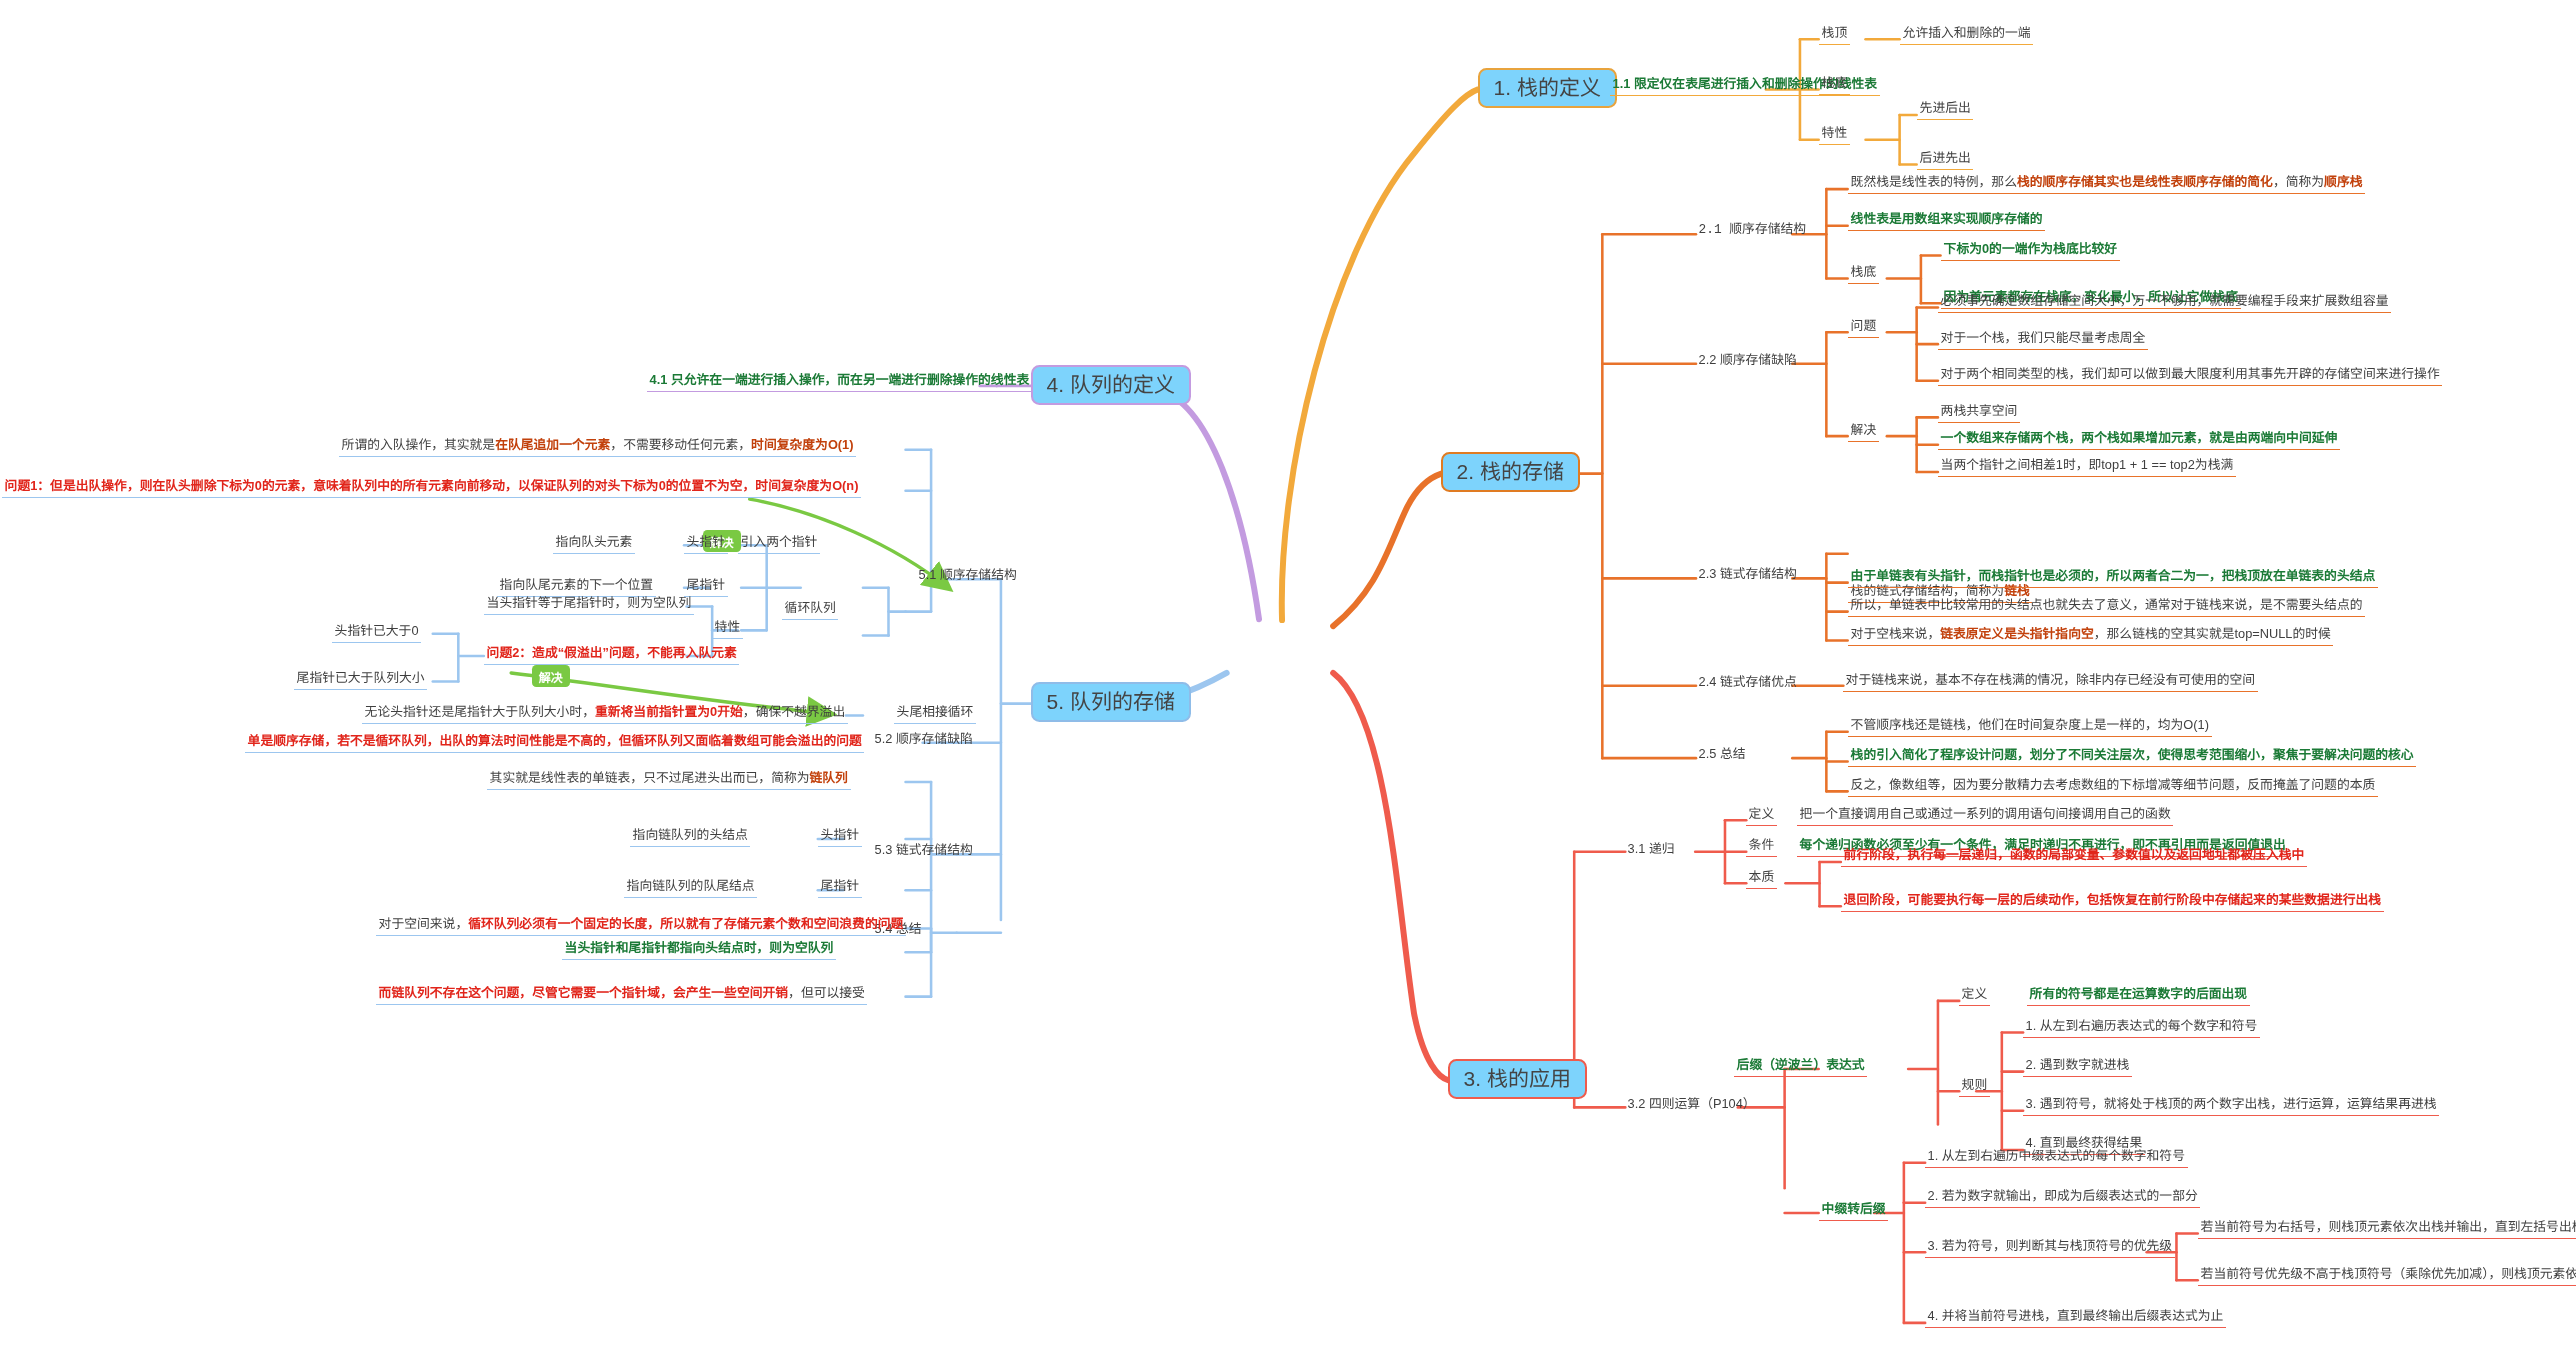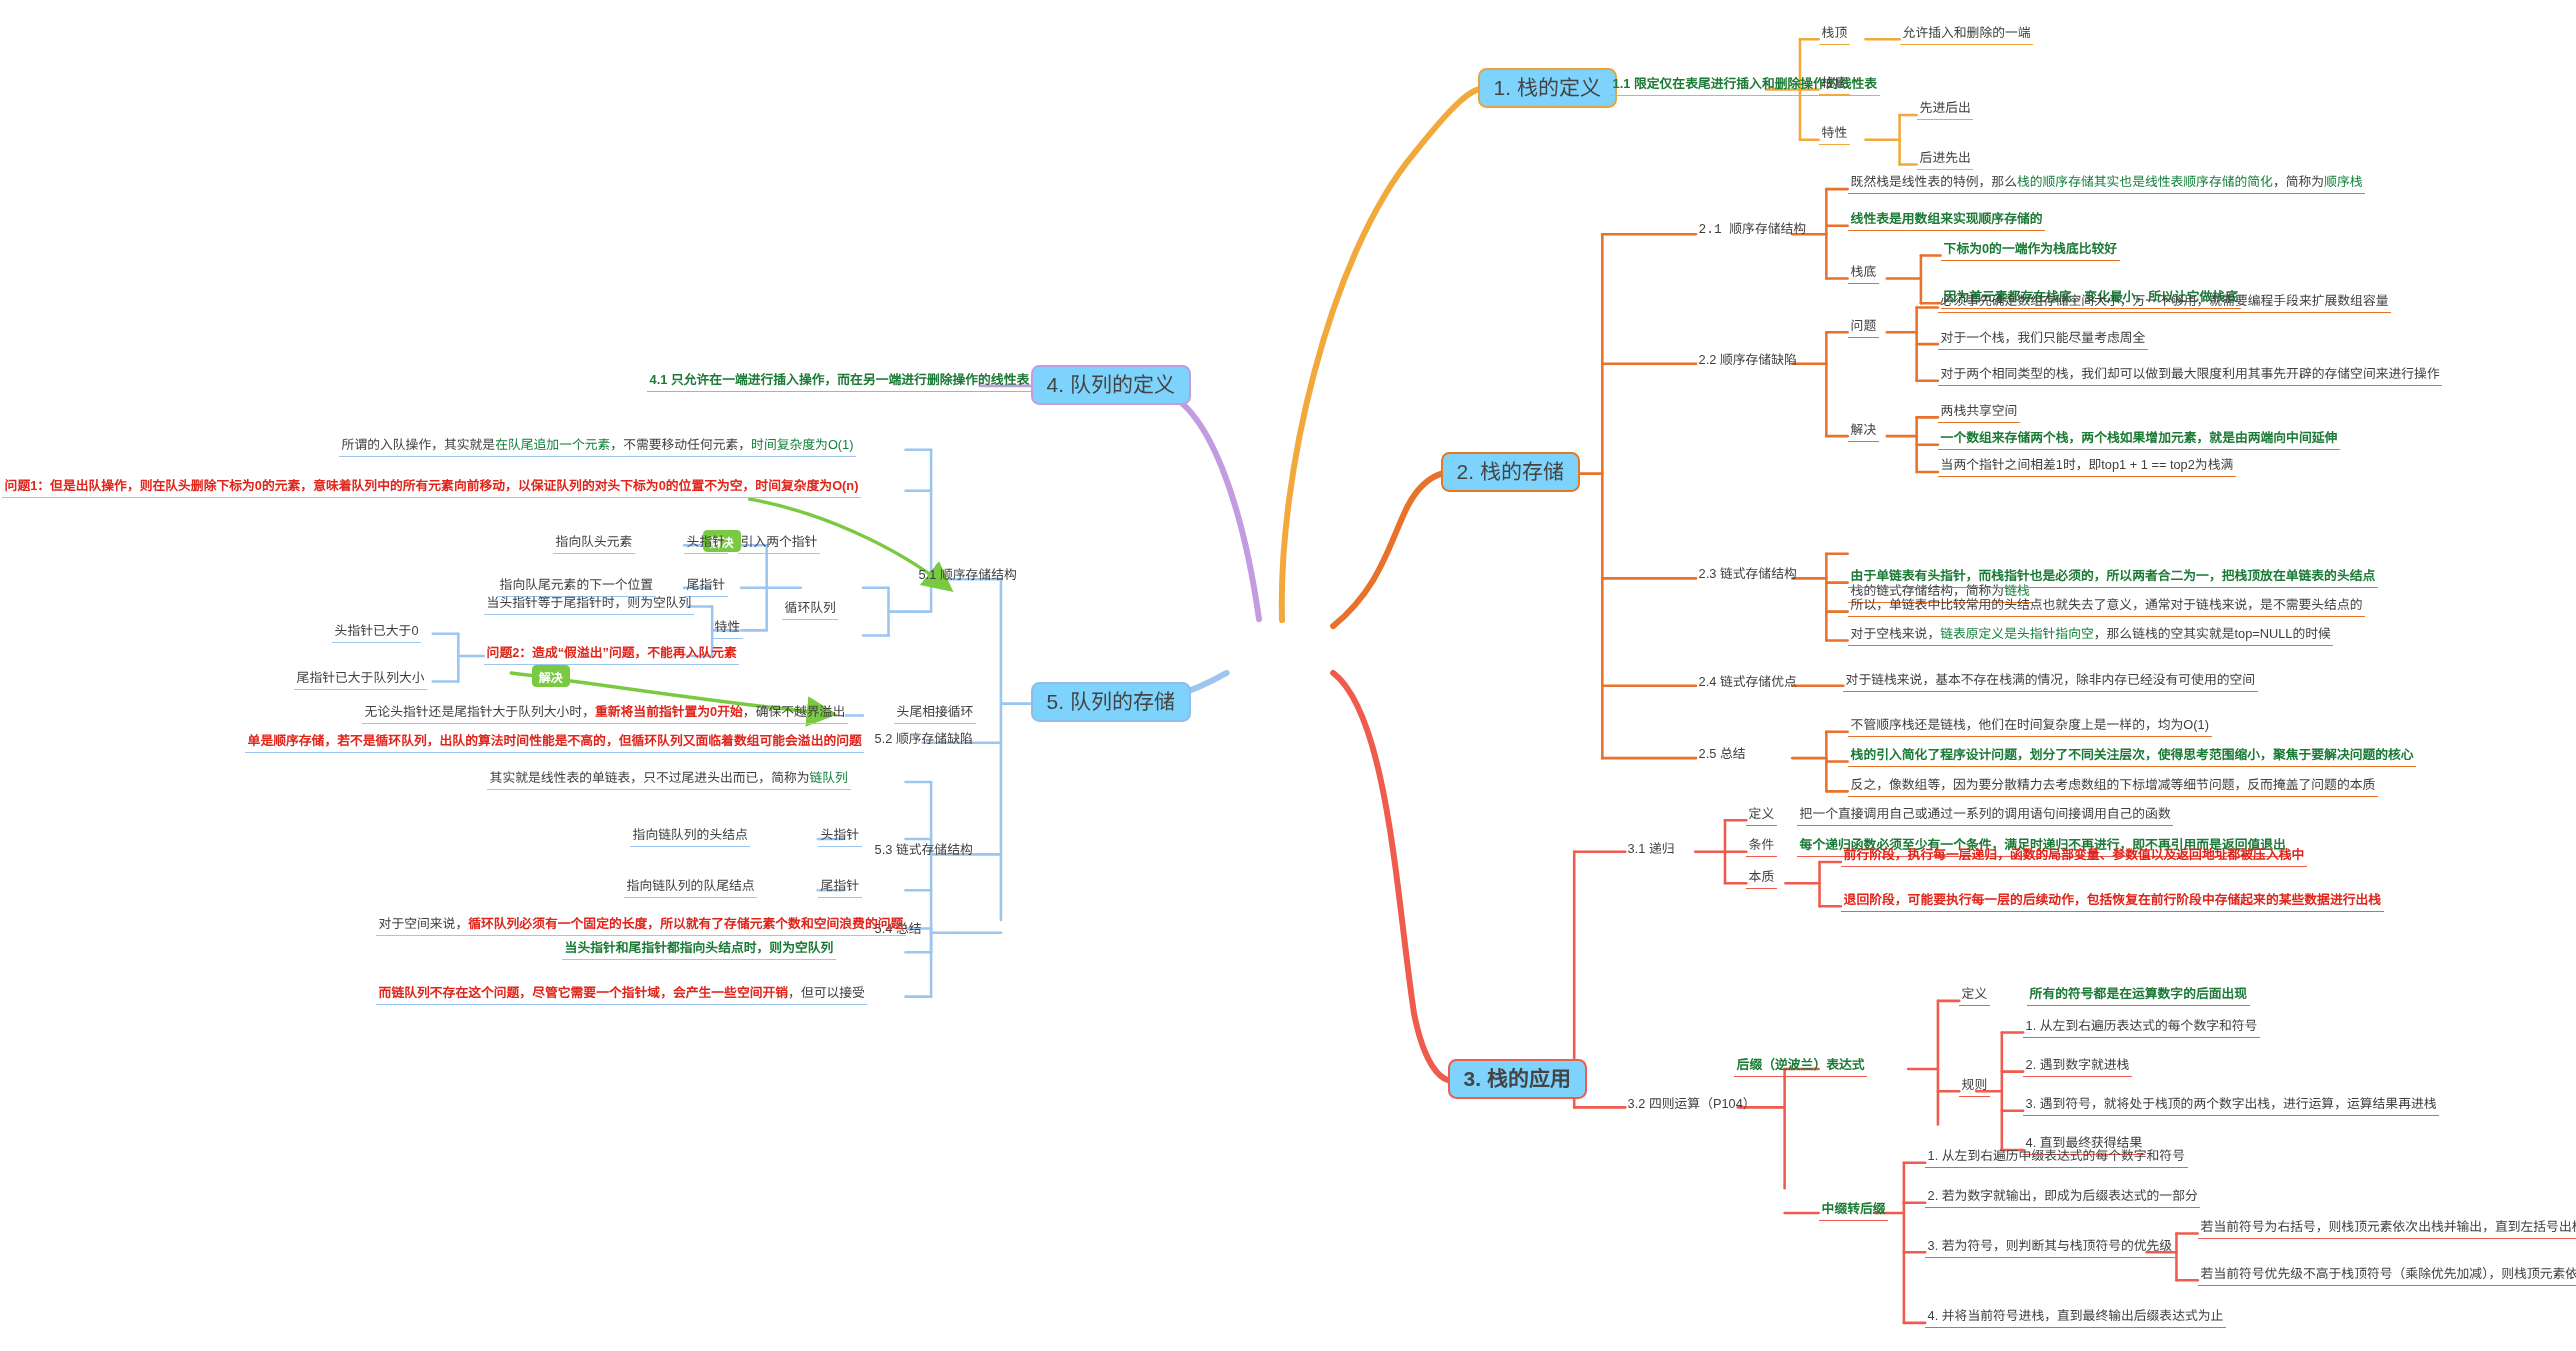--- a/index.html
+++ b/index.html
@@ -19,38 +19,38 @@
   .root{
     border:3.4px solid #3bb2d8;border-radius:5.1px;background:#fff;
     padding:12px 22px;font-size:36px;color:#333;letter-spacing:0.9px;
   }
   
   .lvl1{
     border:2.6px solid #e8a33d;border-radius:8.5px;background:#7dd3fc;
     padding:6px 13.6px;font-size:21px;color:#444;
   }
   .lvl1.orange{border-color:#e07b22;}
-  .lvl1.red{border-color:#ef5b4c;font-weight:bold;}
+  .lvl1.red{border-color:#ef5b4c;}
   .lvl1.purple{border-color:#c39be0;}
   .lvl1.blue{border-color:#8fbce8;}
 
   
   .leaf{font-size:12.8px;padding-bottom:1.7px;}
   .u-amber{border-bottom:1.7px solid #f2a93b;}
   .u-orange{border-bottom:1.7px solid #e8722a;}
   .u-red{border-bottom:1.7px solid #ef5b4c;}
   .u-blue{border-bottom:1.7px solid #9cc6ef;}
   .u-purple{border-bottom:1.7px solid #c39be0;}
   .u-none{border-bottom:1.7px solid transparent;}
 
   .plain{color:#3f3f3f;font-weight:normal;}
   .green{color:#1b7a36;font-weight:bold;}
   .redtx{color:#e1251b;font-weight:bold;}
   .midnode{font-size:12.8px;color:#3f3f3f;}
-  .mix .g{color:#15803d;font-weight:normal;}
+  .mix .g{color:#c2410c;font-weight:bold;}
   .mix .r{color:#e1251b;font-weight:bold;}
 
   
   .badge{
     position:absolute;background:#7ac943;color:#fff;font-size:12px;
     border-radius:4.3px;padding:2.6px 6.8px;font-weight:bold;
   }
 </style>
 </head>
 <body>

